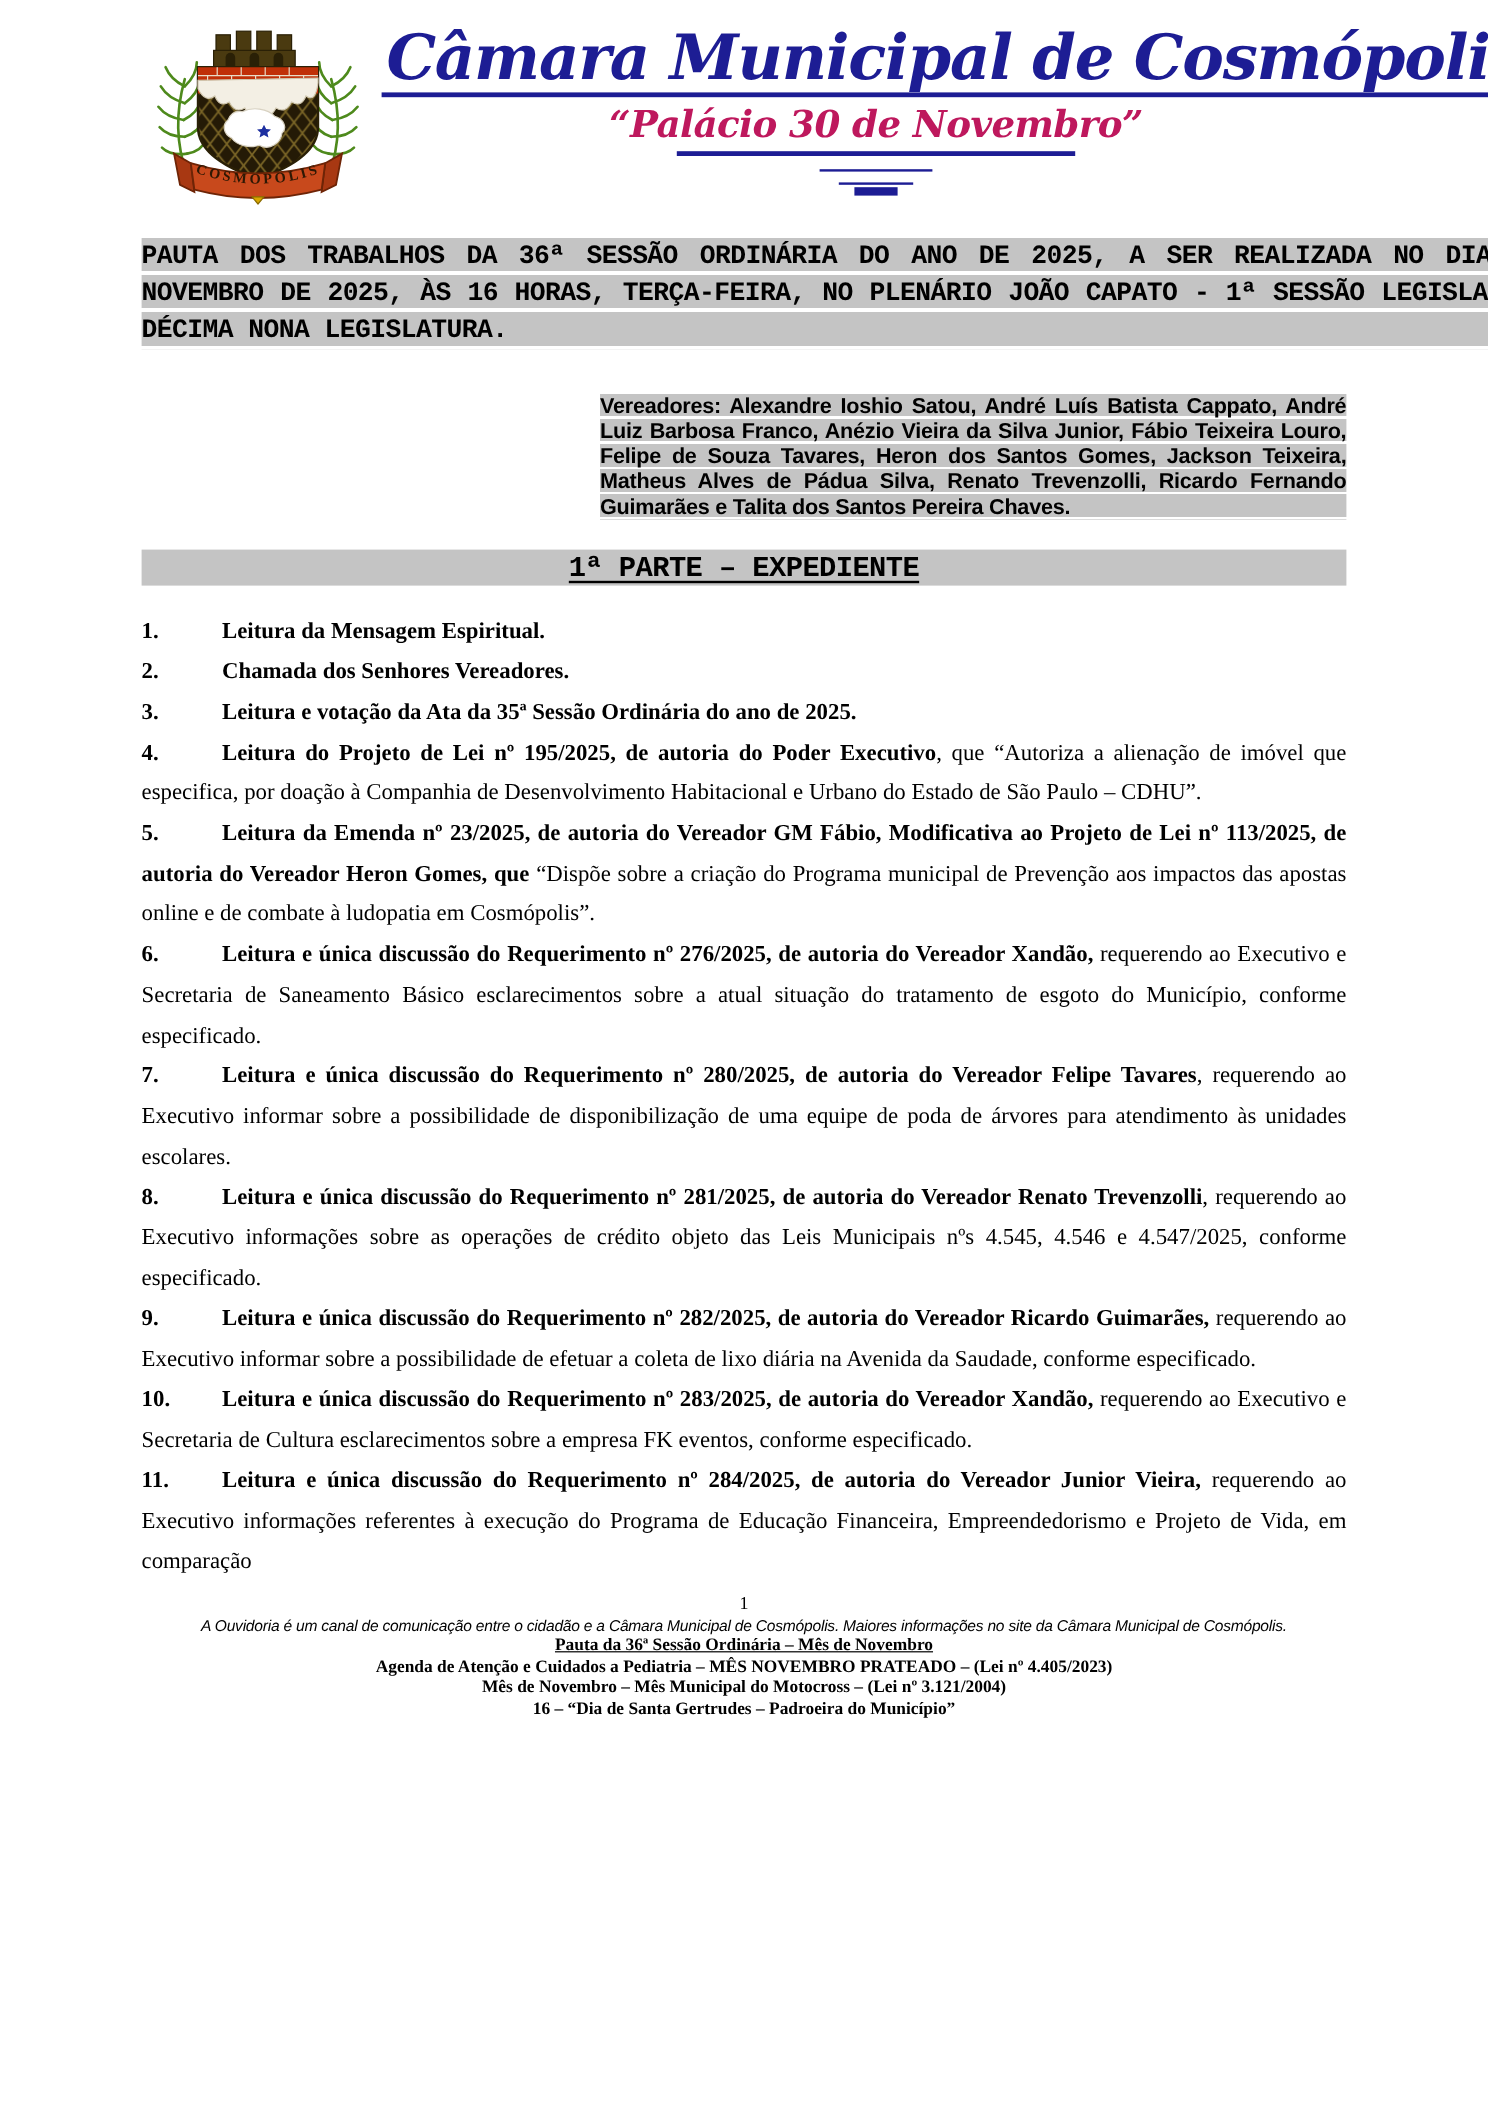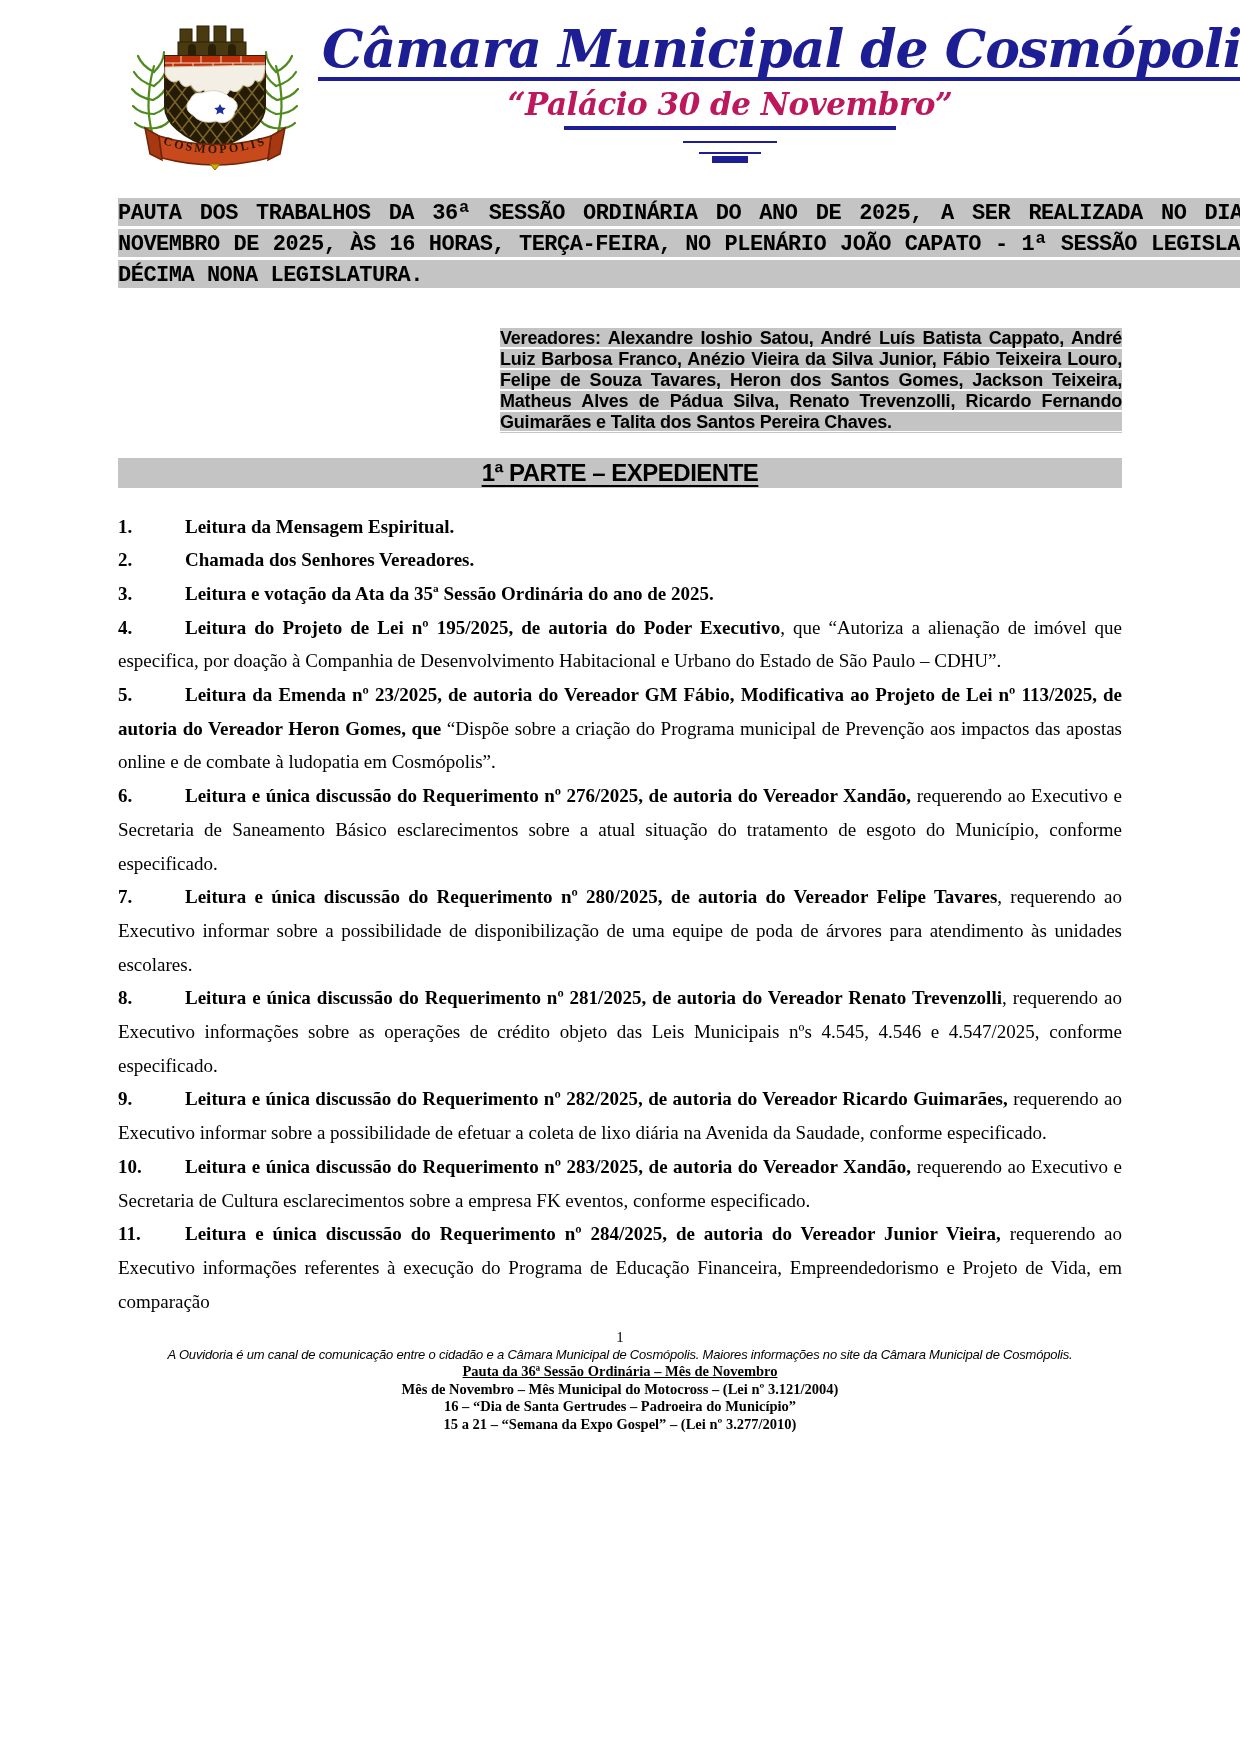--- a/index.html
+++ b/index.html
@@ -44,21 +44,21 @@
     font-size:18px; letter-spacing:-0.2px; line-height:20.9px;
     text-align:justify;
     background:repeating-linear-gradient(to bottom,#c4c4c4 0px,#c4c4c4 19px,#ffffff 19px,#ffffff 20.9px);
   }
   .section-heading {
     margin:25px 0 0 0; width:1004px; height:30px;
     background:#c4c4c4; text-align:center;
     font-family:"Liberation Sans", sans-serif; font-weight:bold;
     font-size:24px; letter-spacing:-0.5px; line-height:30px;
   }
-  .section-heading span { text-decoration:underline; text-decoration-thickness:2px; text-underline-offset:4px; }
+  .section-heading span { text-decoration:underline; text-decoration-thickness:2px; text-underline-offset:4px;font-family:Liberation Mono, monospace; }
   .agenda { margin-top:22px; width:1004px; }
   .agenda-item {
     font-size:19px; line-height:33.7px; text-align:justify;
   }
   .agenda-item .num { display:inline-block; width:67px; font-weight:bold; }
   .agenda-item .b { font-weight:bold; }
   .agenda-item .r { font-weight:normal; }
   
   .page-number { margin-top:10px; text-align:center; font-size:15px; line-height:18px; }
   .footer-note {
@@ -178,23 +178,23 @@
   <div class="agenda-item"><span class="num">11.</span><span class="b">Leitura e única discussão do Requerimento nº 284/2025, de autoria do Vereador Junior Vieira,</span><span class="r"> requerendo ao Executivo informações referentes à execução do Programa de Educação Financeira, Empreendedorismo e Projeto de Vida, em comparação</span></div>
 </div>
   </main>
 
   <footer>
     <div class="page-number">1</div>
     <div class="footer-note">A Ouvidoria é um canal de comunicação entre o cidadão e a Câmara Municipal de Cosmópolis. Maiores informações no site da Câmara Municipal de Cosmópolis.</div>
     <div class="footer-lines">
   <div class="footer-line underlined">Pauta da 36ª Sessão Ordinária – Mês de Novembro</div>
 
+  <div class="footer-line">Agenda de Atenção e Cuidados a Pediatria – MÊS NOVEMBRO PRATEADO – (Lei nº 4.405/2023)</div>
 
   <div class="footer-line">Mês de Novembro – Mês Municipal do Motocross – (Lei nº 3.121/2004)</div>
 
 
   <div class="footer-line">16 – “Dia de Santa Gertrudes – Padroeira do Município”</div>
 
-  <div class="footer-line">15 a 21 – “Semana da Expo Gospel” – (Lei nº 3.277/2010)</div>
 </div>
   </footer>
 
 </div>
 
 </body></html>

